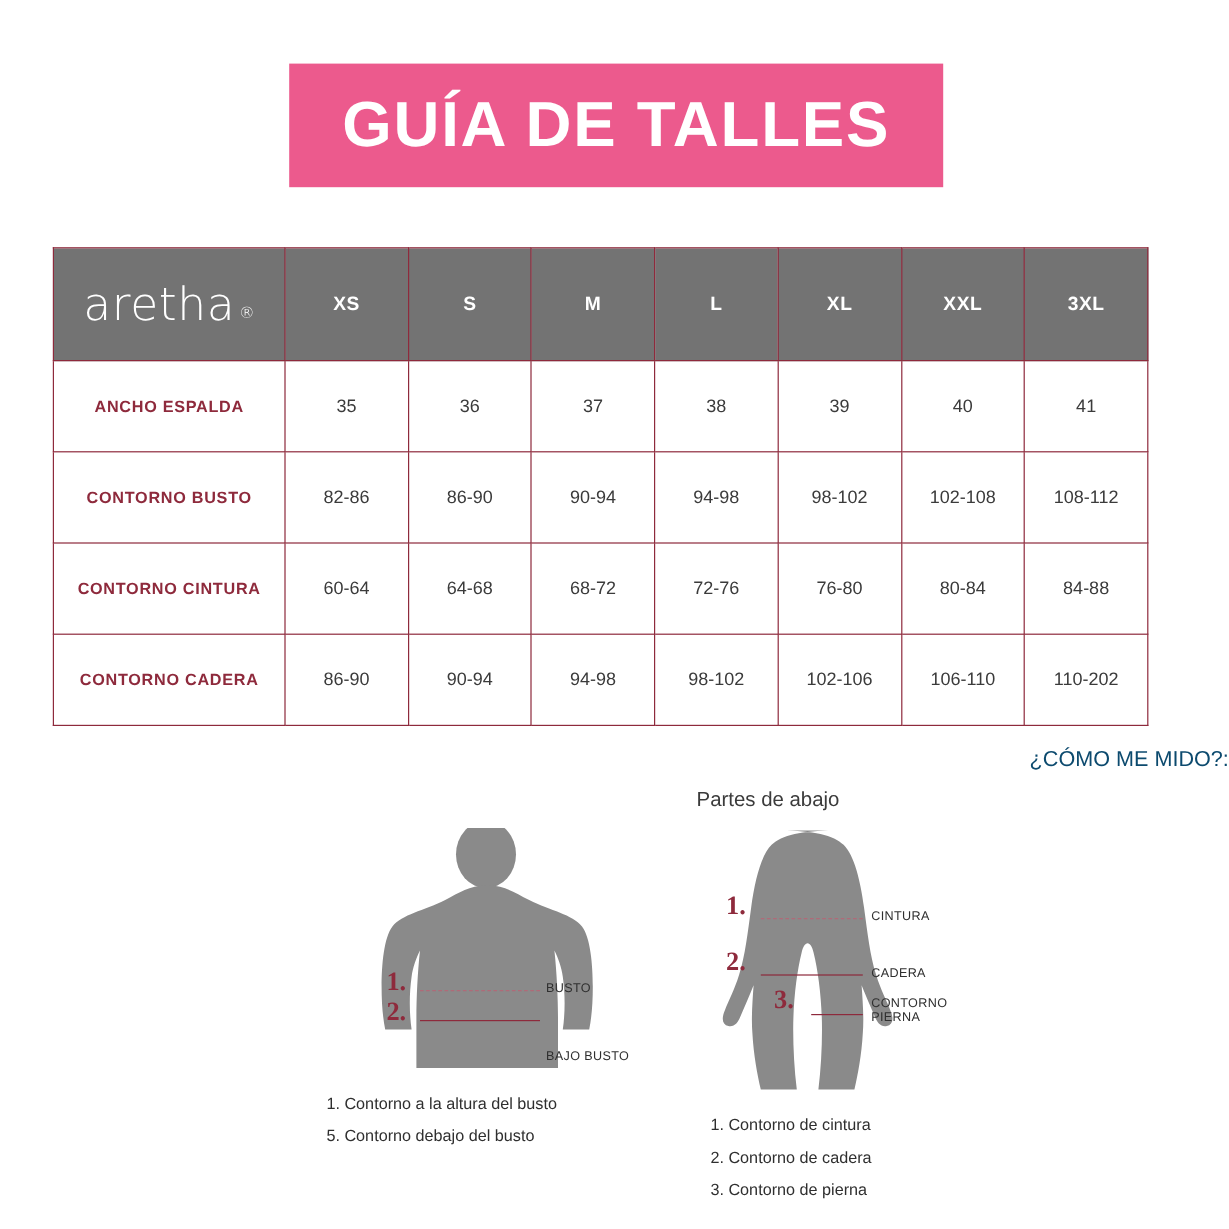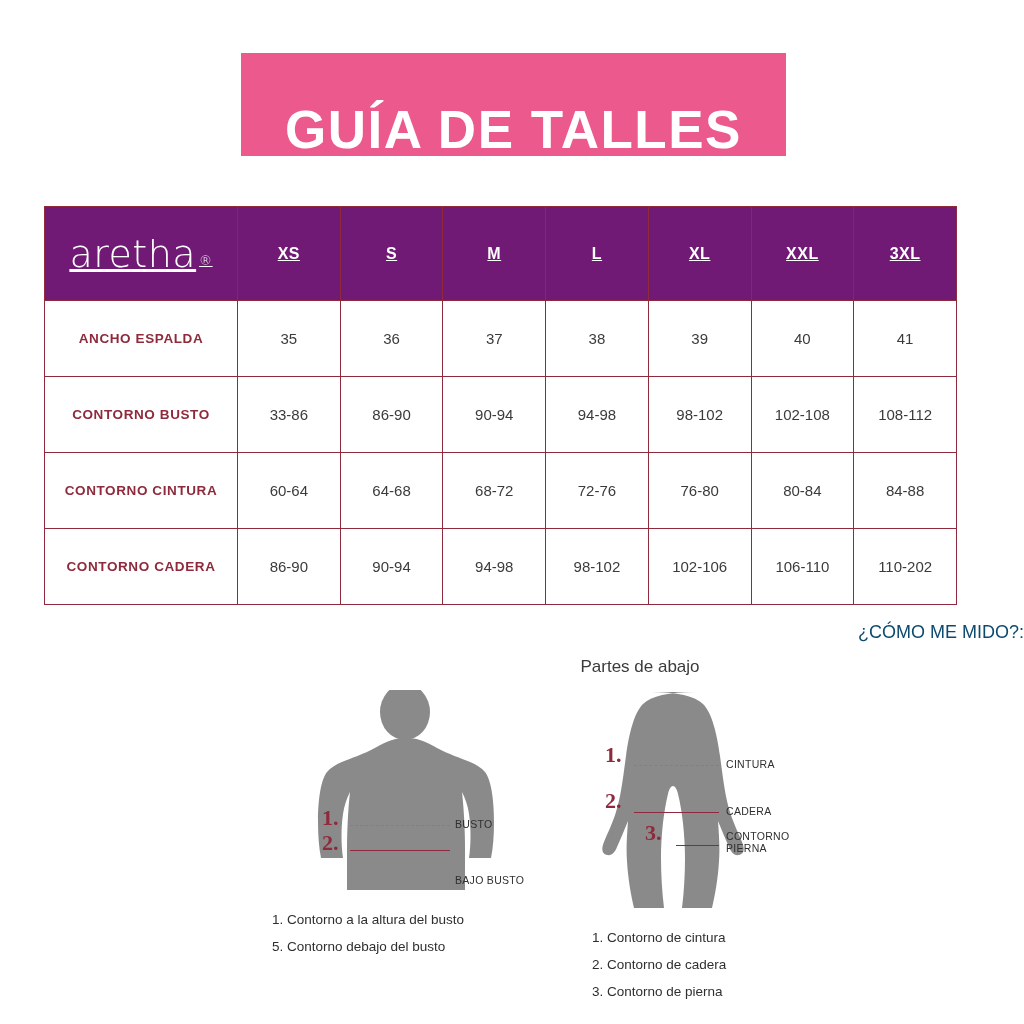--- a/index.html
+++ b/index.html
@@ -15,21 +15,21 @@
     overflow: hidden;
   }
 
   
   .title-banner {
     position: absolute;
     left: 241px; top: 53px;
     width: 545px; height: 103px;
     background: #ec5a8d;
     display: flex;
-    align-items: flex-end;
+    align-items: center;
     justify-content: center;
   }
   .title-banner .title-text {
     color: #ffffff;
     font-size: 53px;
     font-weight: bold;
     letter-spacing: 1.5px;
     line-height: 1;
   }
 
@@ -40,27 +40,26 @@
     width: 913px;
     border-collapse: collapse;
     table-layout: fixed;
   }
   .size-table td, .size-table th {
     border: 1px solid #8e2a3c;
     text-align: center;
     vertical-align: middle;
   }
   .size-table thead th {
-    background: #701a75;
+    background: #737373;
     color: #ffffff;
     height: 94px;
     font-size: 16px;
     font-weight: bold;
     letter-spacing: 0.5px;
-    text-decoration: underline;
   }
   .size-table thead th.brand-cell {
     width: 193px;
     padding: 0;
   }
   .brand-logo {
     display: flex;
     align-items: baseline;
     justify-content: center;
     color: #ffffff;
@@ -174,21 +173,21 @@
         <td>35</td>
         <td>36</td>
         <td>37</td>
         <td>38</td>
         <td>39</td>
         <td>40</td>
         <td>41</td>
       </tr>
       <tr>
         <td class="row-label">CONTORNO BUSTO</td>
-        <td>33-86</td>
+        <td>82-86</td>
         <td>86-90</td>
         <td>90-94</td>
         <td>94-98</td>
         <td>98-102</td>
         <td>102-108</td>
         <td>108-112</td>
       </tr>
       <tr>
         <td class="row-label">CONTORNO CINTURA</td>
         <td>60-64</td>

